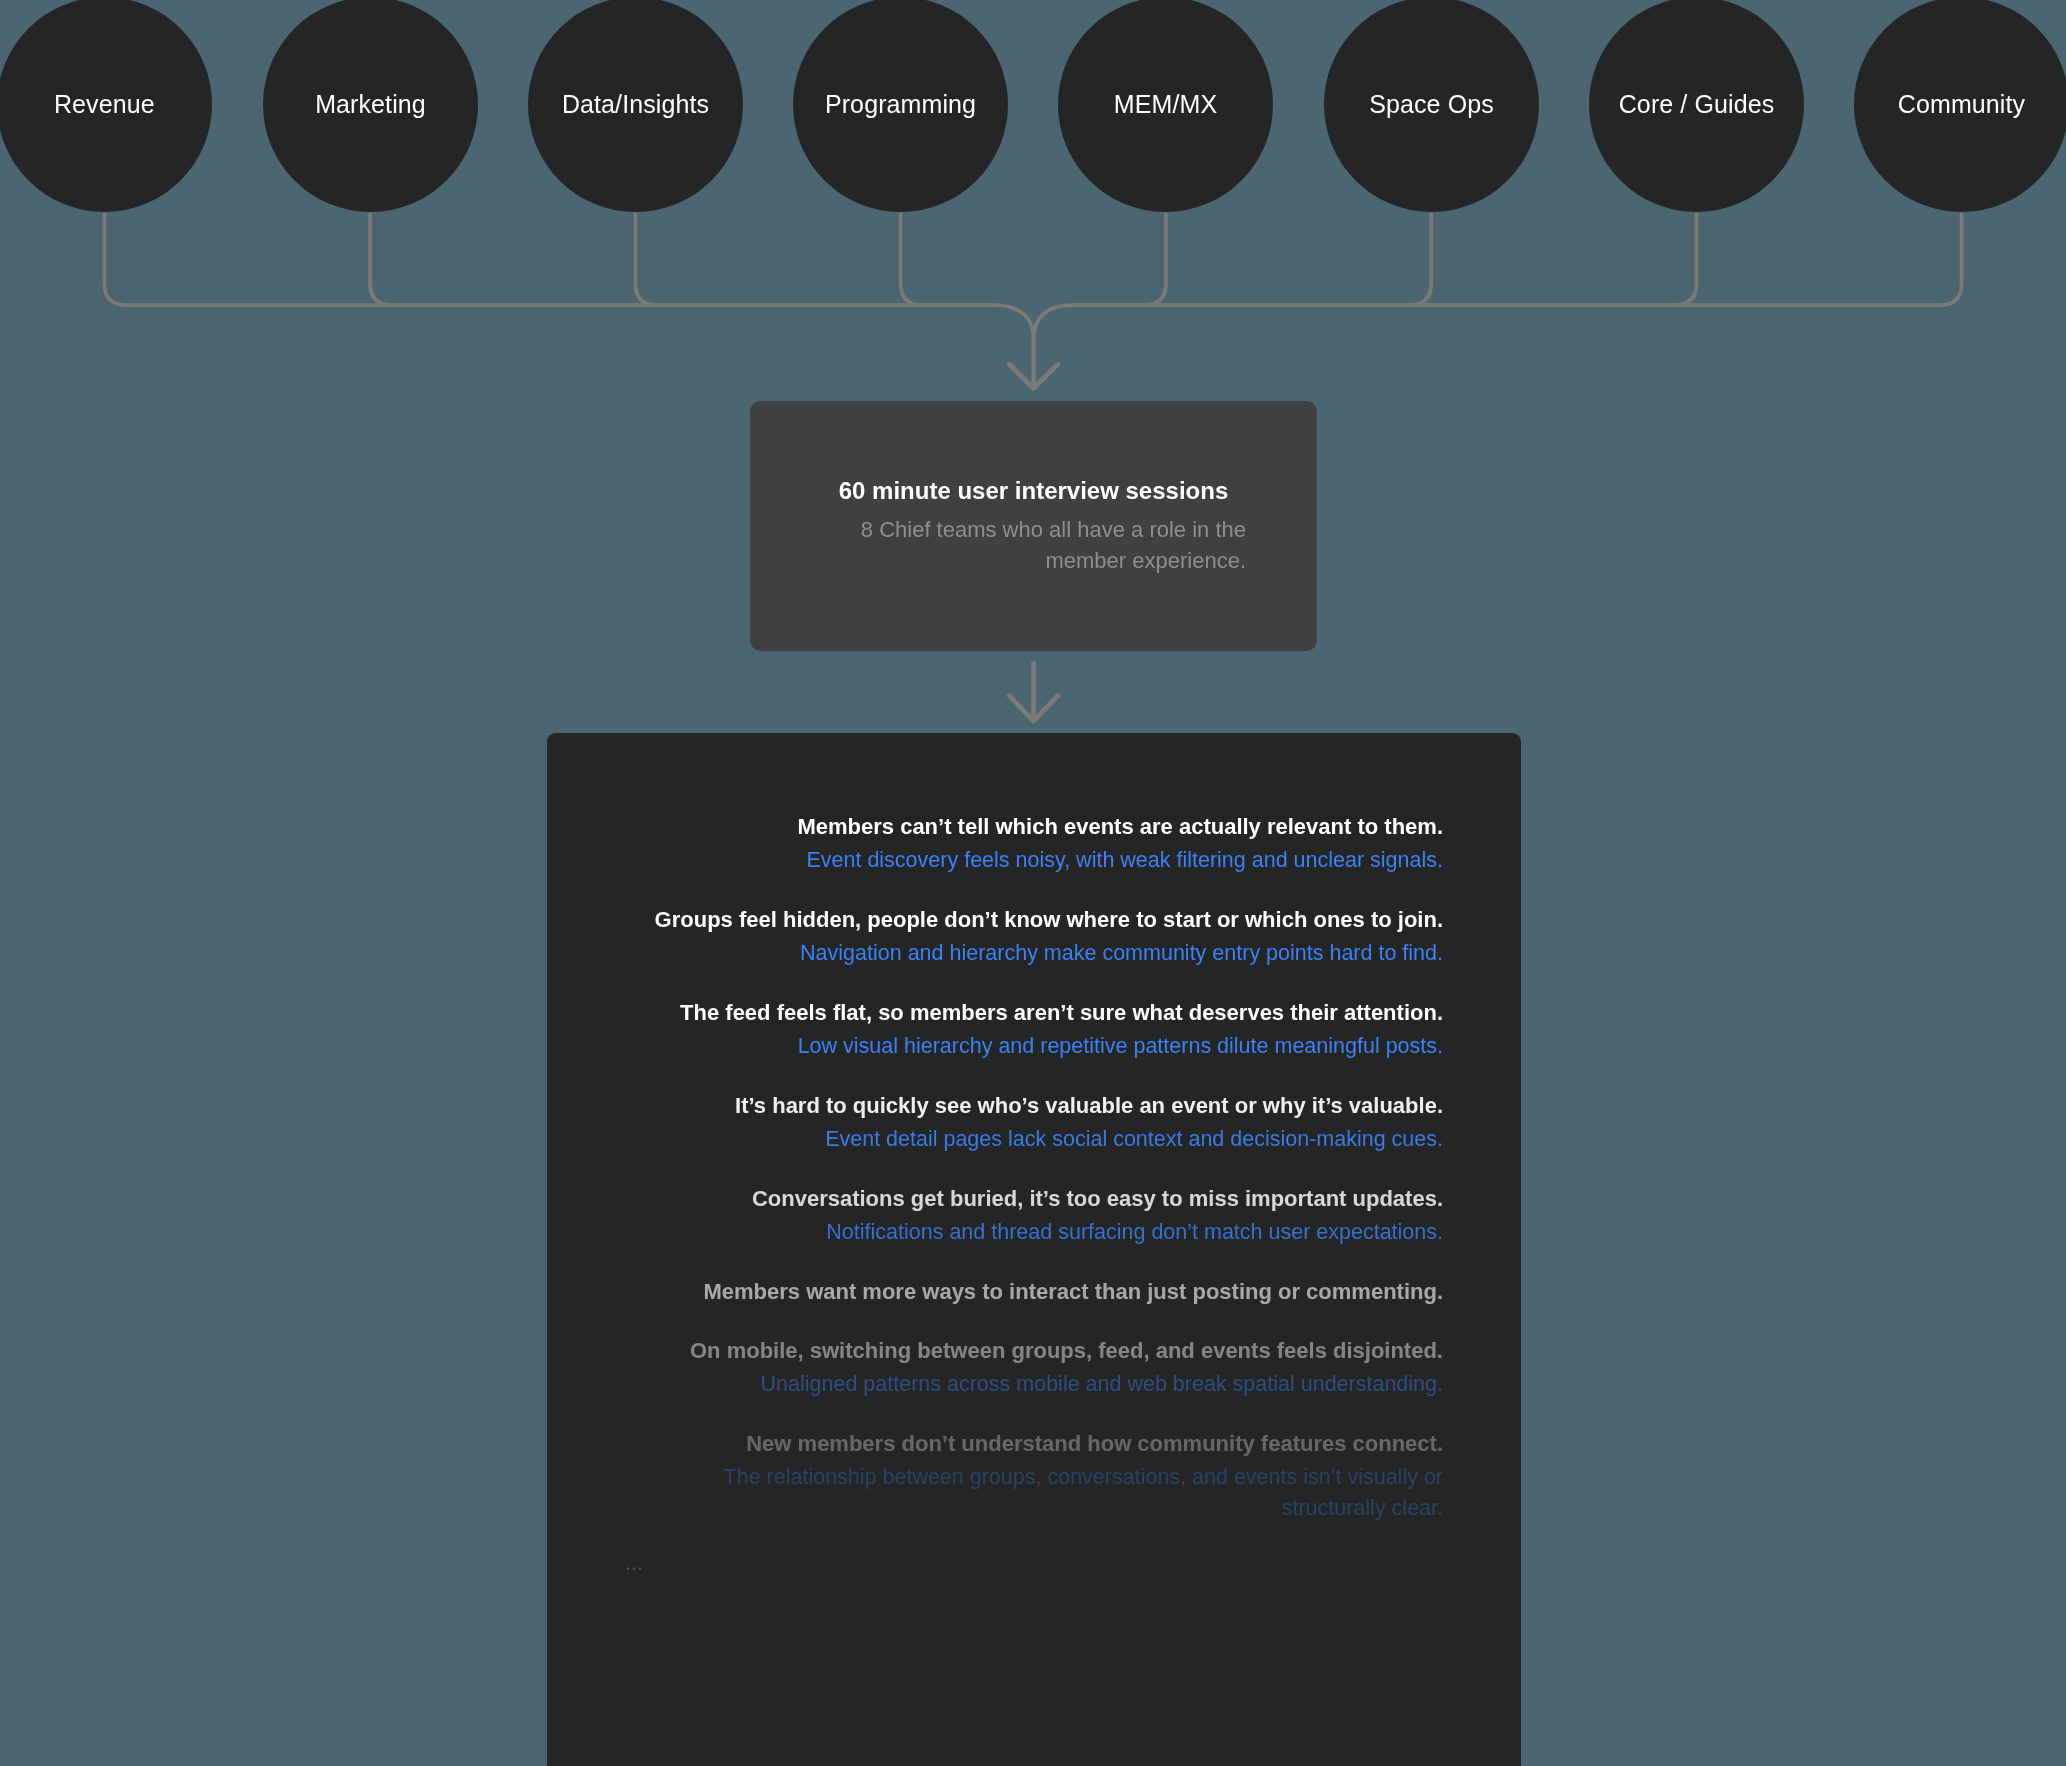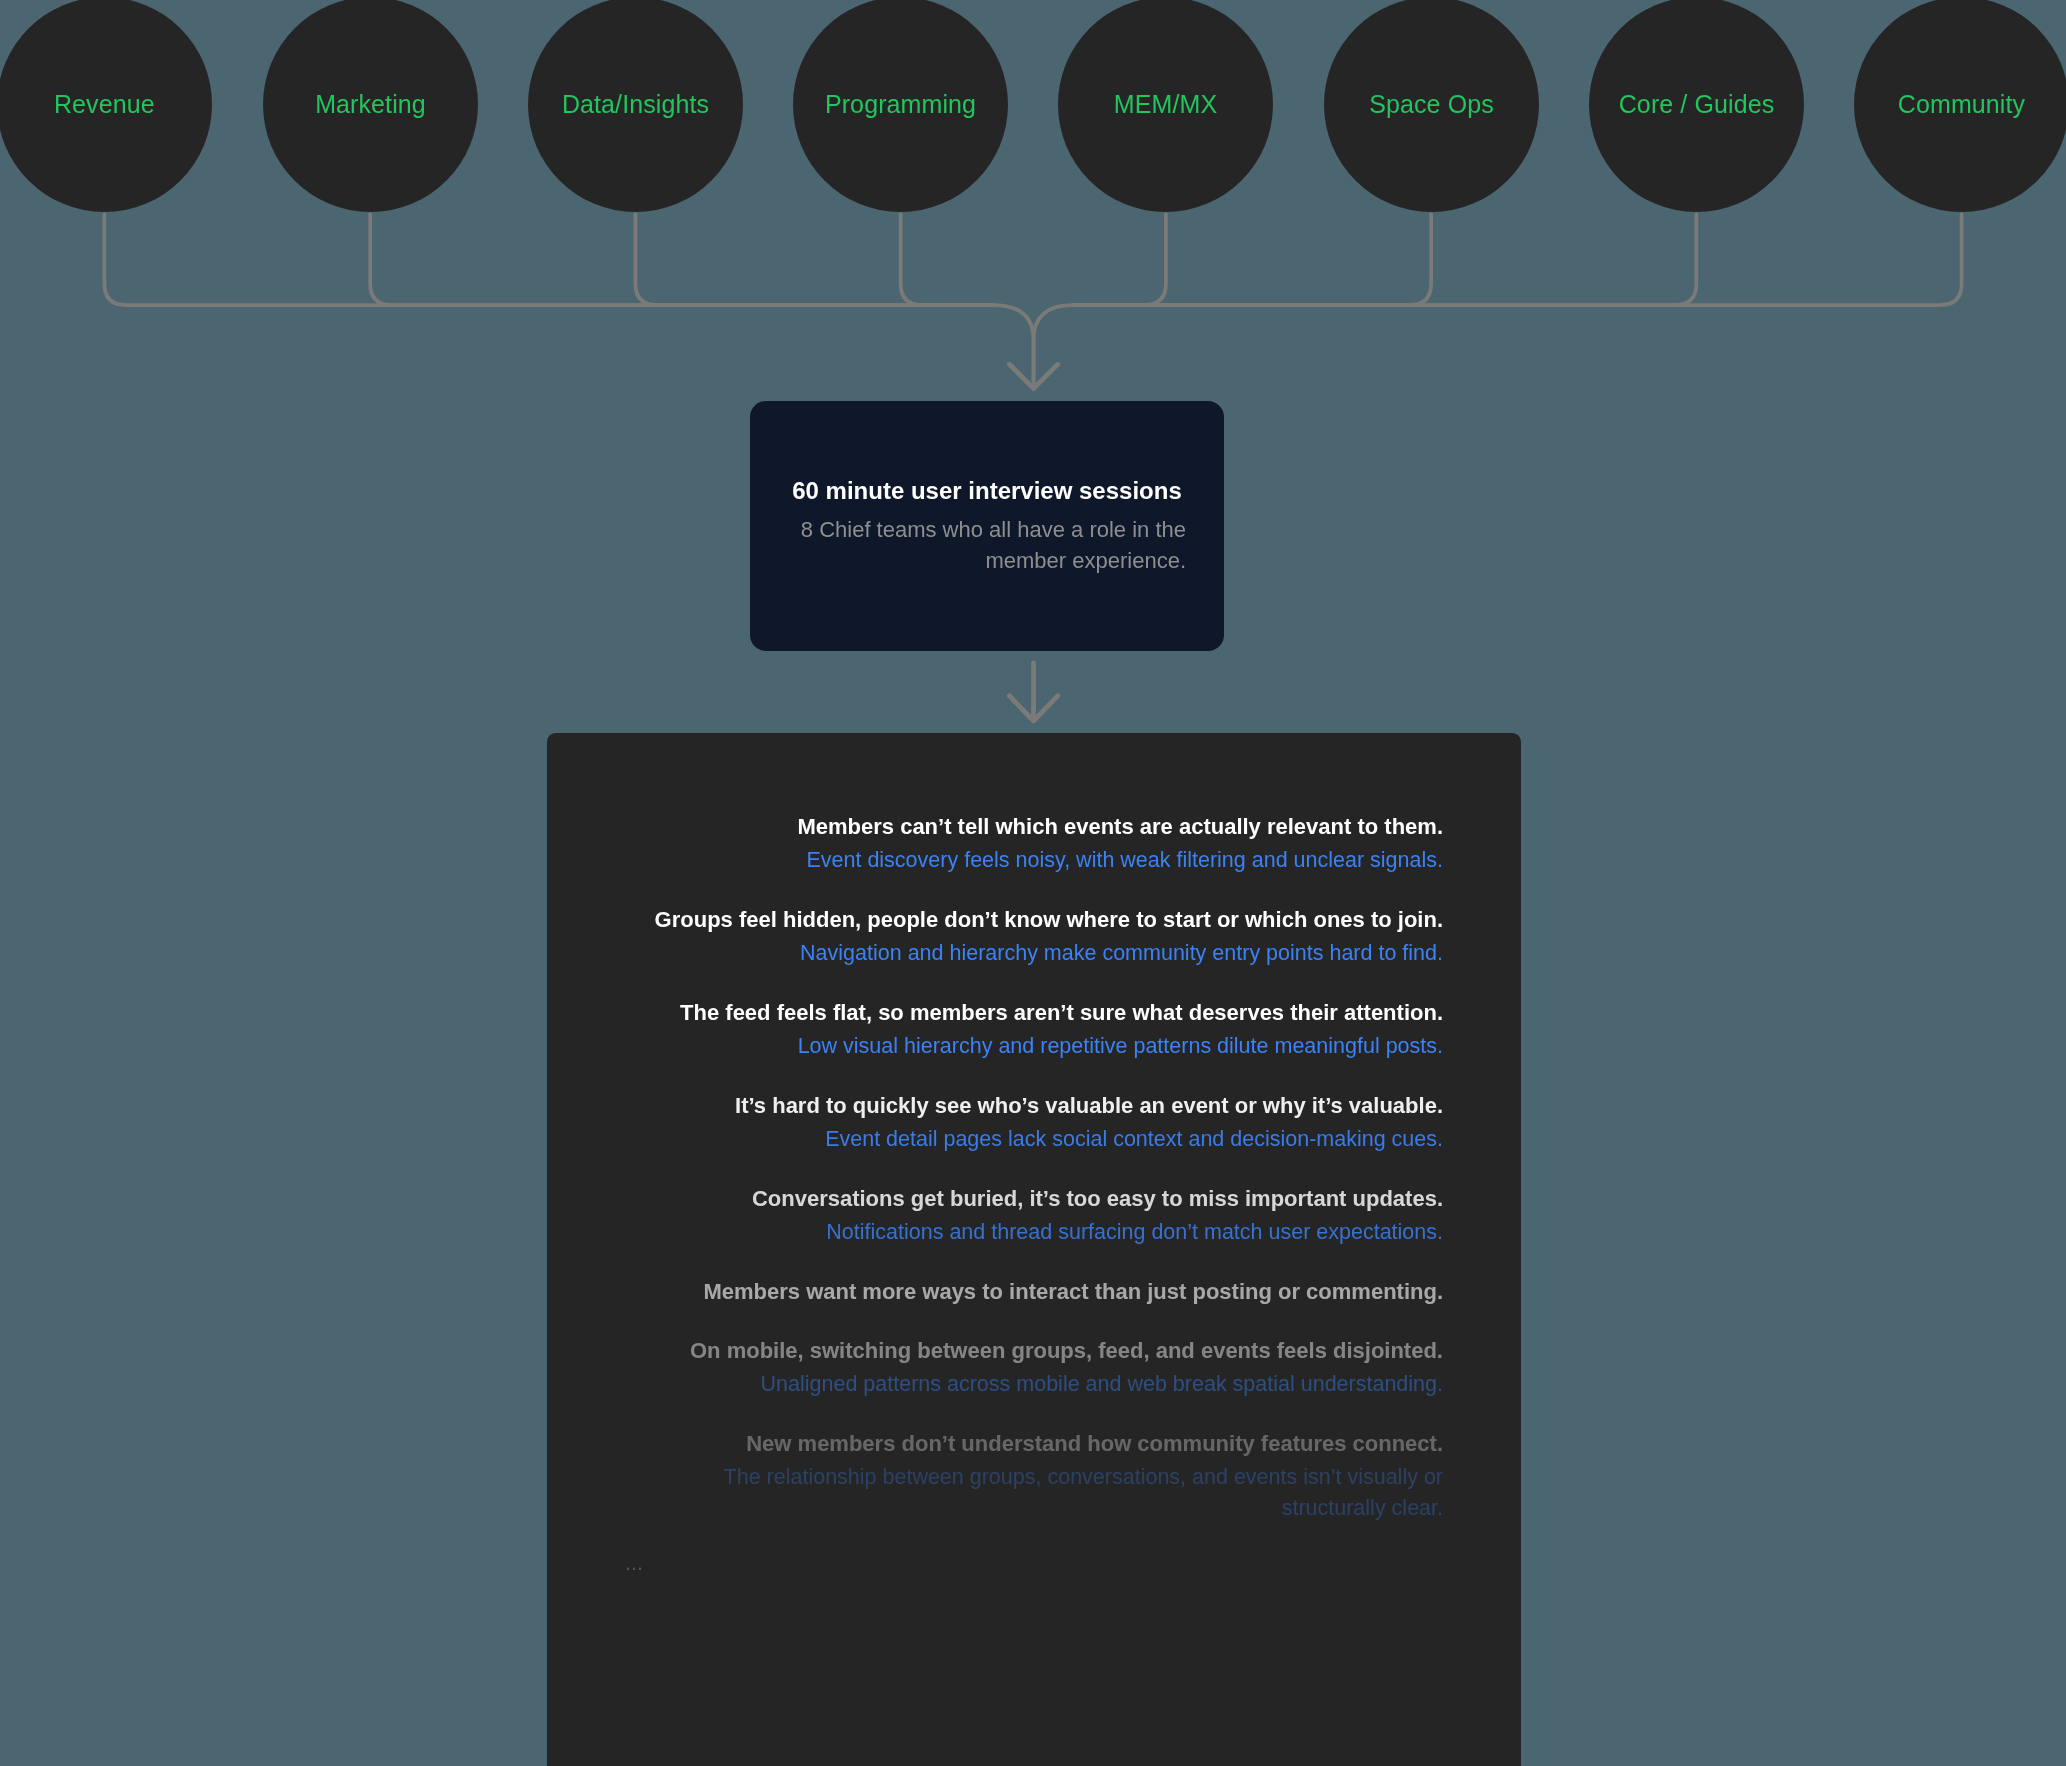--- a/index.html
+++ b/index.html
@@ -22,21 +22,21 @@
     width: 215px;
     height: 215px;
     border-radius: 50%;
     background: #252525;
     display: flex;
     align-items: center;
     justify-content: center;
     box-sizing: border-box;
   }
   .team-label {
-    color: #22c55e;
+    color: #ffffff;
     font-size: 25px;
     font-weight: 400;
     letter-spacing: 0.1px;
     text-align: center;
     line-height: 1.2;
     white-space: nowrap;
   }
 
   
   #connectors {
@@ -46,24 +46,24 @@
     width: 2066px;
     height: 1767px;
     pointer-events: none;
   }
 
   
   #session-card {
     position: absolute;
     left: 750px;
     top: 401px;
-    width: 474px;
+    width: 567px;
     height: 250px;
-    background: #0f172a;
-    border-radius: 16px;
+    background: #404040;
+    border-radius: 11px;
     display: flex;
     flex-direction: column;
     align-items: center;
     justify-content: center;
     box-sizing: border-box;
     padding: 0 38px;
   }
   #session-title {
     color: #ffffff;
     font-size: 24px;

